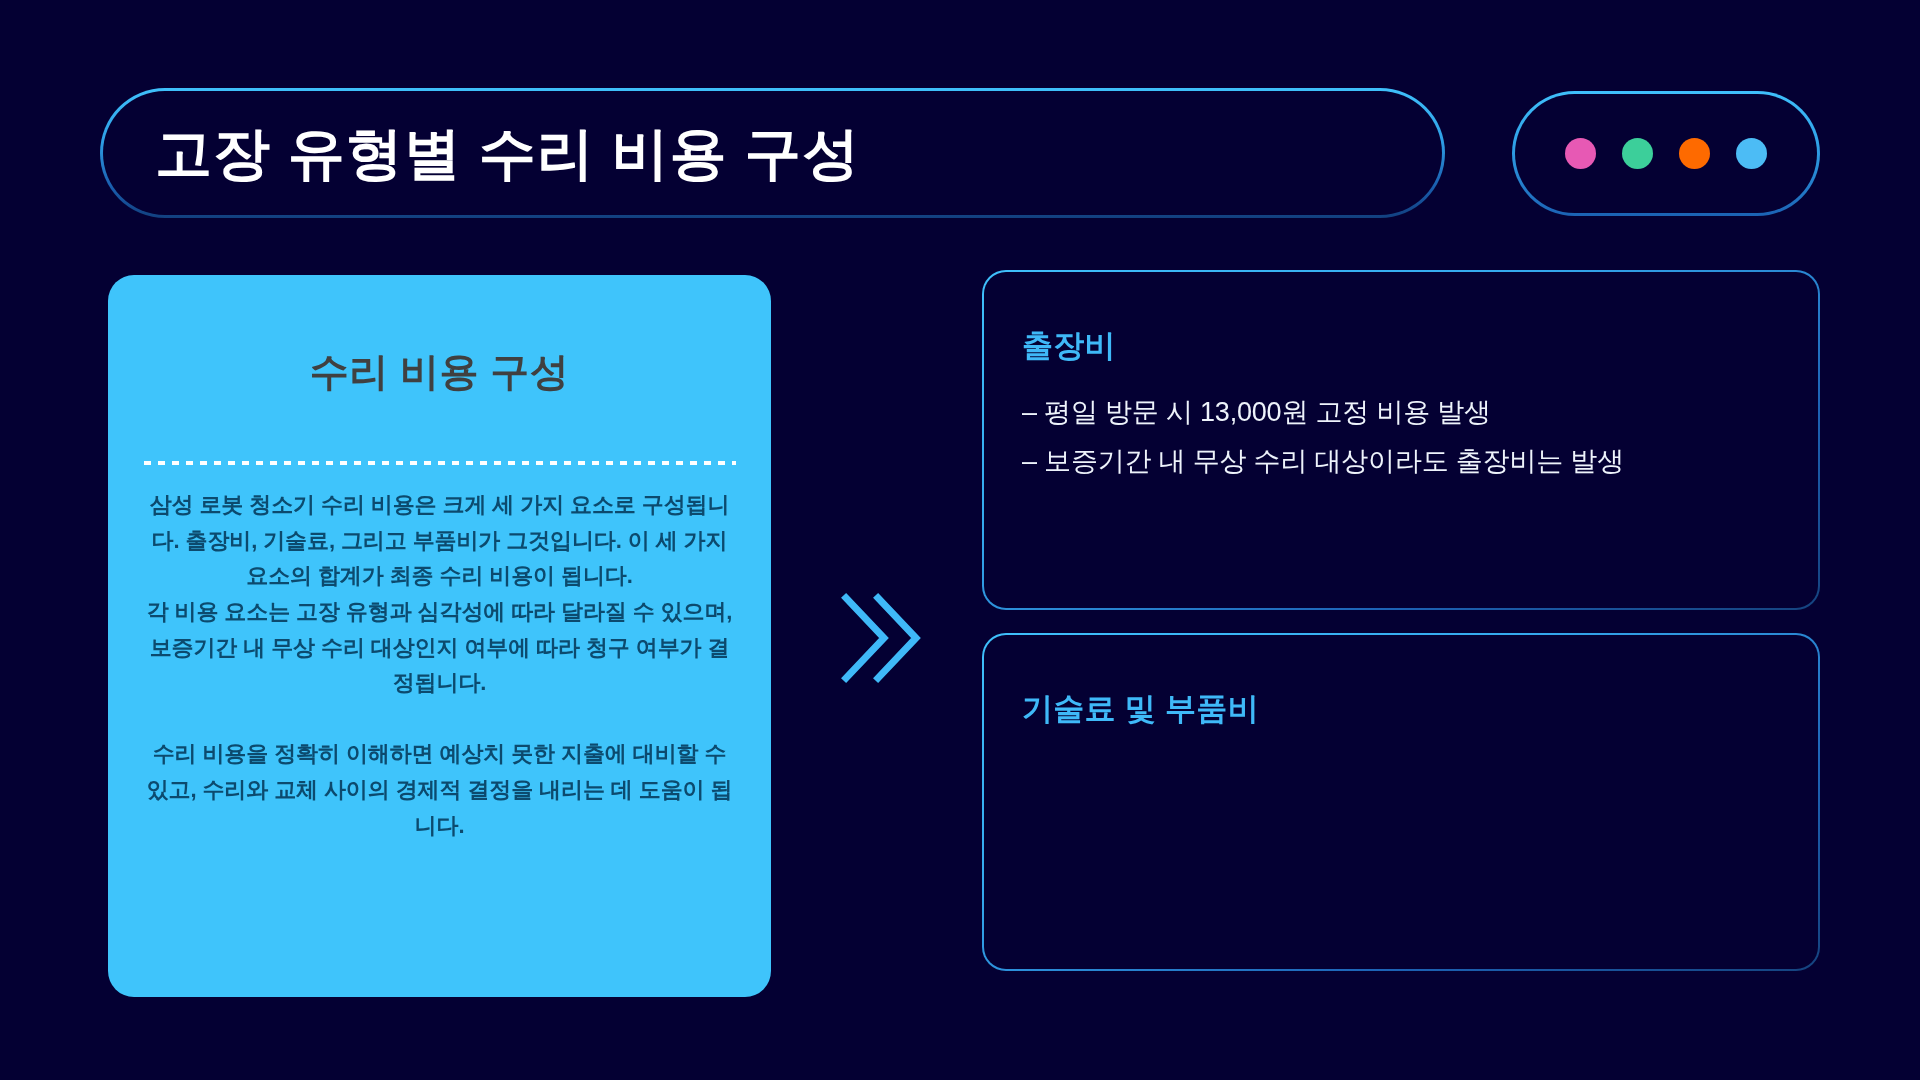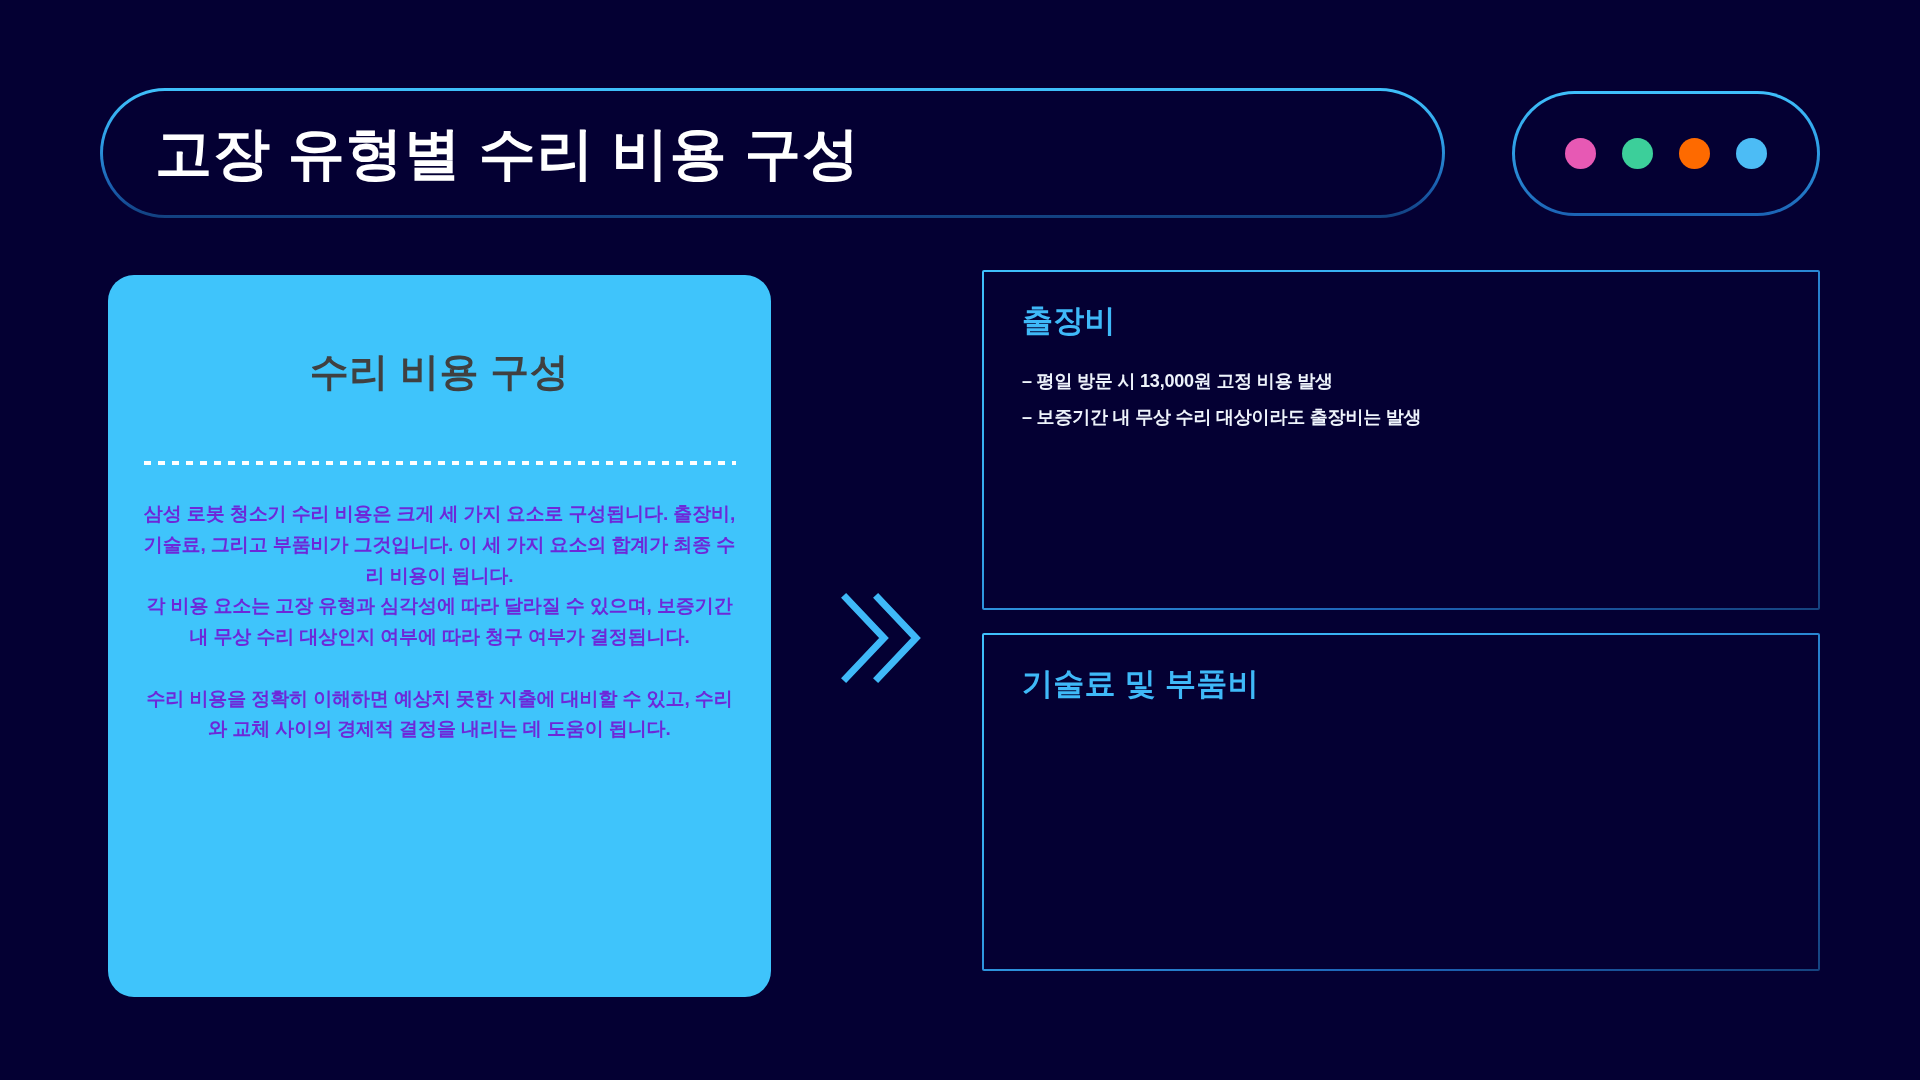--- a/index.html
+++ b/index.html
@@ -82,64 +82,64 @@
   }
   #left-divider {
     width:592px;
     height:4px;
     margin-top:62px;
     background-image:linear-gradient(90deg,#ffffff 50%, rgba(255,255,255,0) 0%);
     background-size:14px 4px;
     background-repeat:repeat-x;
   }
   #left-body {
-    color:#6d28d9;
-    font-size:19px;
+    color:#0c4a6e;
+    font-size:22px;
     font-weight:600;
     line-height:1.62;
     text-align:center;
-    margin-top:34px;
+    margin-top:22px;
     white-space:pre-line;
     letter-spacing:-0.1px;
   }
 
   
   #chevron {
     position:absolute;
     left:836px; top:588px;
     width:90px; height:100px;
   }
 
   
   .right-card {
     position:absolute;
     left:982px;
     width:838px;
-    border-radius:2px;
+    border-radius:24px;
     border:2.5px solid transparent;
     background:
       linear-gradient(#040033,#040033) padding-box,
       linear-gradient(155deg,#3fc0fb 0%,#35a9ee 35%,#1d63b6 72%,#15437f 100%) border-box;
-    padding:28px 38px 30px 38px;
+    padding:53px 38px 30px 38px;
   }
   #card-travel { top:270px; height:340px; }
   #card-tech   { top:633px; height:338px; }
 
   .right-card-title {
     color:#3fb9f8;
     font-size:31px;
     font-weight:700;
     letter-spacing:0.3px;
     margin-bottom:26px;
   }
   .bullet-list { list-style:none; }
   .bullet-item {
     color:#eef3fb;
-    font-size:18px;
-    font-weight:700;
+    font-size:27px;
+    font-weight:400;
     line-height:1.48;
     margin-bottom:9px;
     letter-spacing:-0.2px;
   }
   .bullet-item:last-child { margin-bottom:0; }
 </style>
 </head>
 <body>
 
 <div id="slide">

